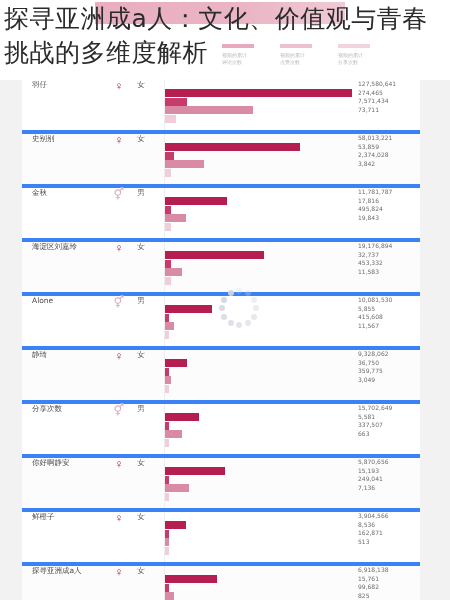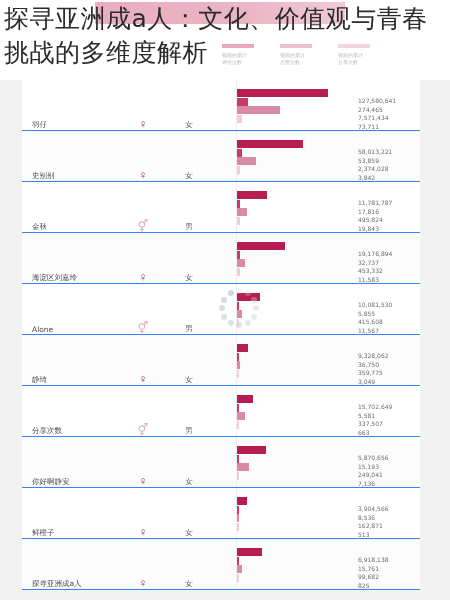--- a/index.html
+++ b/index.html
@@ -93,23 +93,22 @@
   #rows-wrap {
     position: relative;
     margin: 0 30px 0 22px;
     background: #fafafa;
   }
   .chart-row {
     position: relative;
     height: 50px;
     background: #ffffff;
     display: flex;
-    align-items: flex-end;
-    border-bottom: 1px solid #3b82f6;
-    gap: 24px;
+    align-items: flex-start;
+    border-bottom: 4px solid #3b82f6;
   }
   .chart-row.alt {
     background: #fcfcfc;
   }
   .row-name {
     width: 78px;
     padding-left: 10px;
     font-size: 7.5px;
     color: #4a4a4a;
     font-family: "DejaVu Sans", sans-serif;

